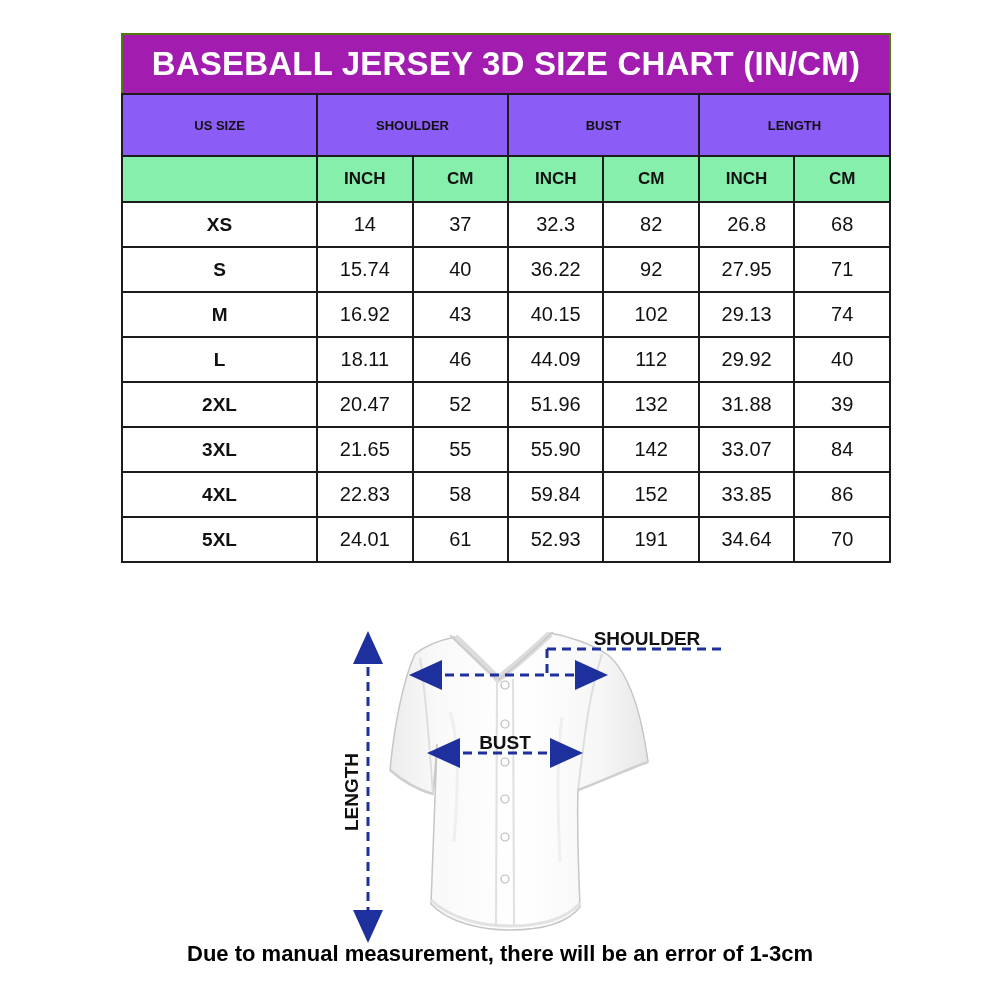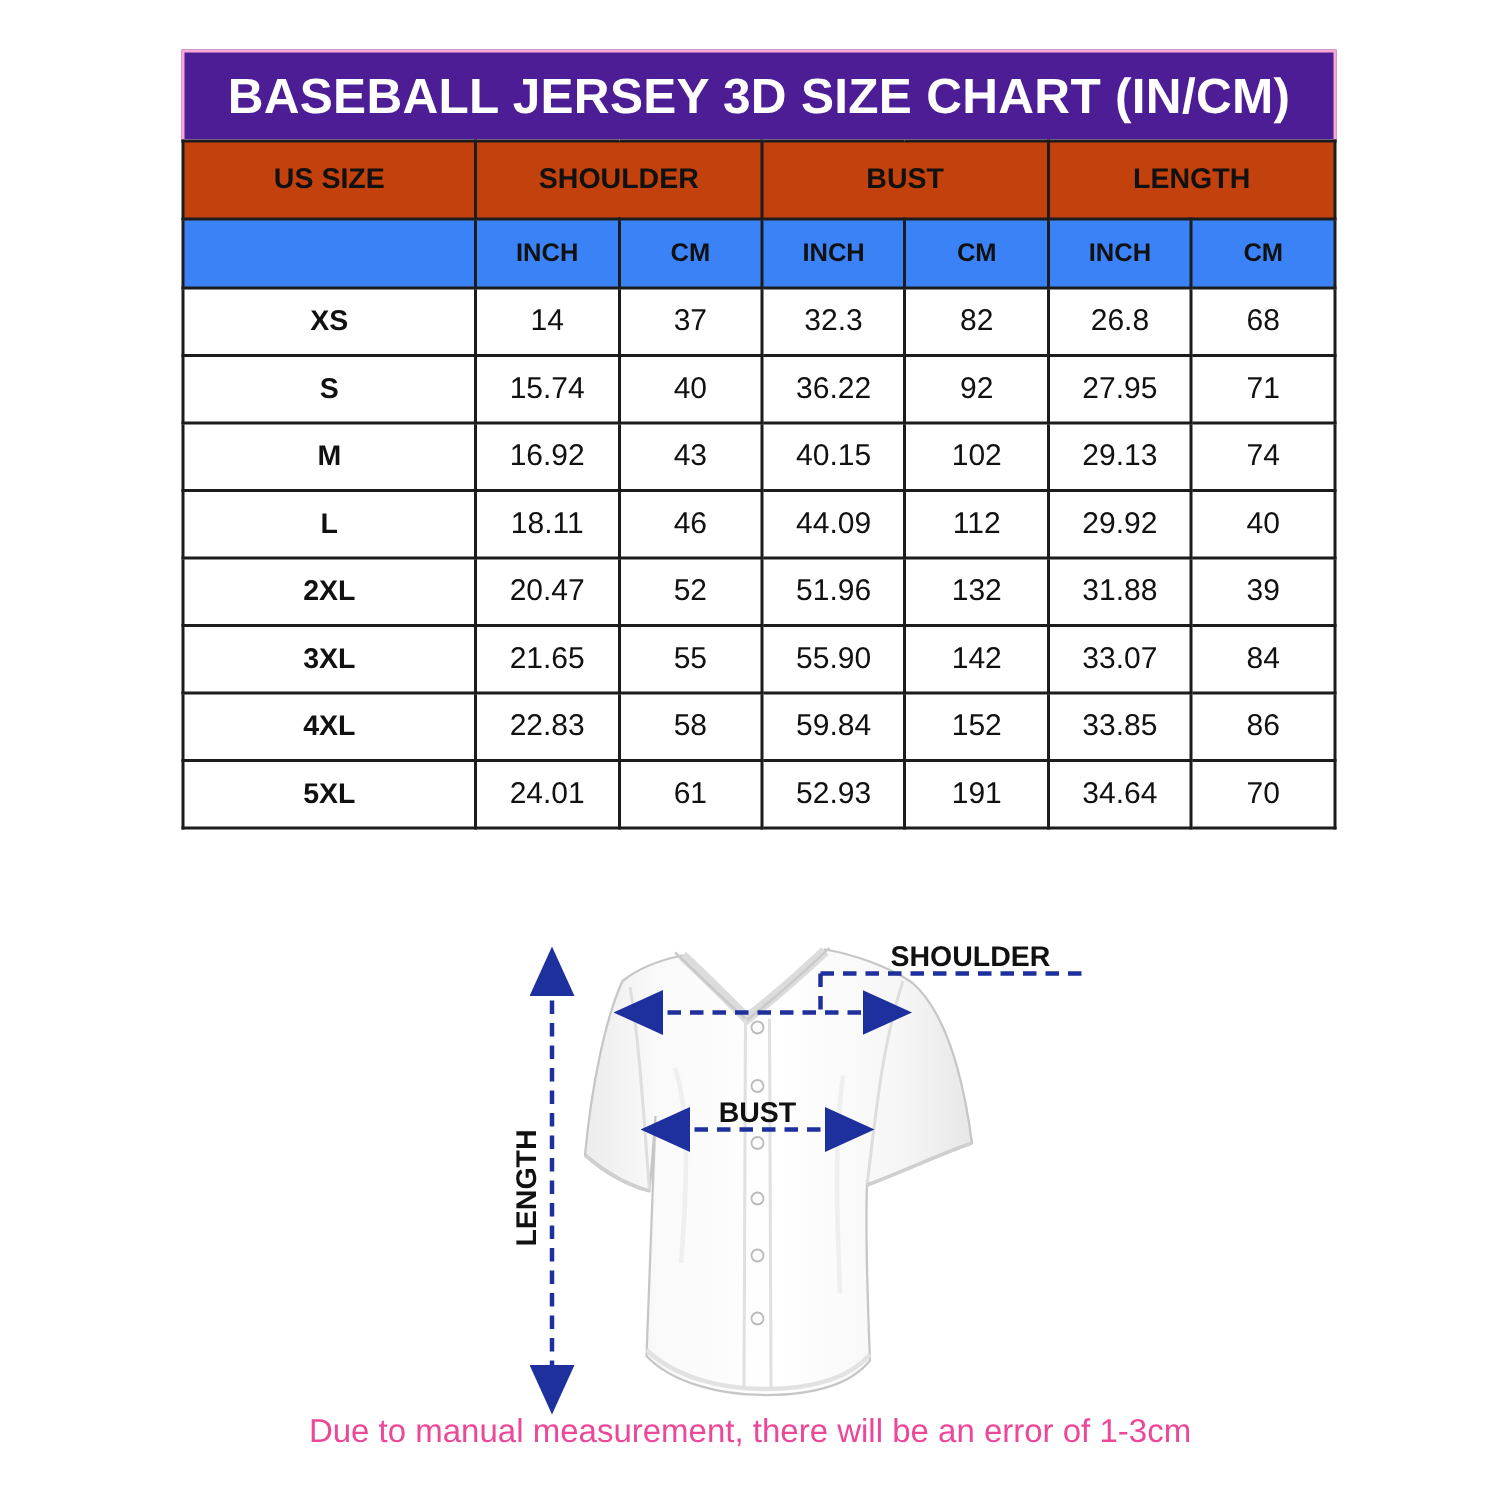--- a/index.html
+++ b/index.html
@@ -3,22 +3,22 @@
 <meta charset="utf-8">
 <style>
   * { margin: 0; padding: 0; box-sizing: border-box; }
   html, body { width: 1000px; height: 1000px; background: #ffffff; overflow: hidden; }
   body { font-family: "Liberation Sans", sans-serif; position: relative; }
 
   
   .sheet { position: absolute; left: 121px; top: 33px; width: 770px; }
 
   .title-bar {
-    background: #4c1d95;
-    border: 2px solid #f9a8d4;
+    background: #a21caf;
+    border: 2px solid #4d7c0f;
     height: 62px;
     display: flex; align-items: center; justify-content: center;
   }
   .title-bar .title {
     color: #ffffff; font-size: 33px; font-weight: bold;
     letter-spacing: 0.2px; white-space: nowrap;
   }
 
   table.size-table {
     width: 100%;
@@ -27,26 +27,26 @@
     margin-top: -2px;
     background: #ffffff;
   }
   table.size-table th, table.size-table td {
     border: 2px solid #1c1c1c;
     text-align: center;
     vertical-align: middle;
     color: #111111;
   }
   tr.group-row th {
-    background: #c2410c;
-    height: 52px;
-    font-size: 19px; font-weight: bold;
+    background: #8b5cf6;
+    height: 62px;
+    font-size: 13px; font-weight: bold;
   }
   tr.unit-row th {
-    background: #3b82f6;
+    background: #86efac;
     height: 46px;
     font-size: 17px; font-weight: bold;
   }
   tr.data-row td { height: 45px; font-size: 20px; font-weight: normal; }
   tr.data-row td.size-cell { font-size: 19px; font-weight: bold; margin-left: 48px; }
 
   
   .figure { position: absolute; left: 330px; top: 622px; width: 430px; height: 330px; }
   .figure svg { position: absolute; left: 0; top: 0; }
 
@@ -57,21 +57,21 @@
   .shoulder-label { left: 593px; top: 628px; width: 108px; font-size: 19px; }
   .bust-label     { left: 469px; top: 732px; width: 72px;  font-size: 19px; }
   .length-label   {
     left: 307px; top: 781px; width: 90px; font-size: 19px;
     transform: rotate(-90deg); transform-origin: center;
   }
 
   
   .note {
     position: absolute; left: 0; top: 941px; width: 1000px;
-    text-align: center; color: #ec4899; font-size: 22px; font-weight: normal;
+    text-align: center; color: #000000; font-size: 22px; font-weight: bold;
   }
 </style>
 </head>
 <body>
 
 <div class="sheet">
   <div class="title-bar">
     <span class="title">BASEBALL JERSEY 3D SIZE CHART (IN/CM)</span>
   </div>
 

